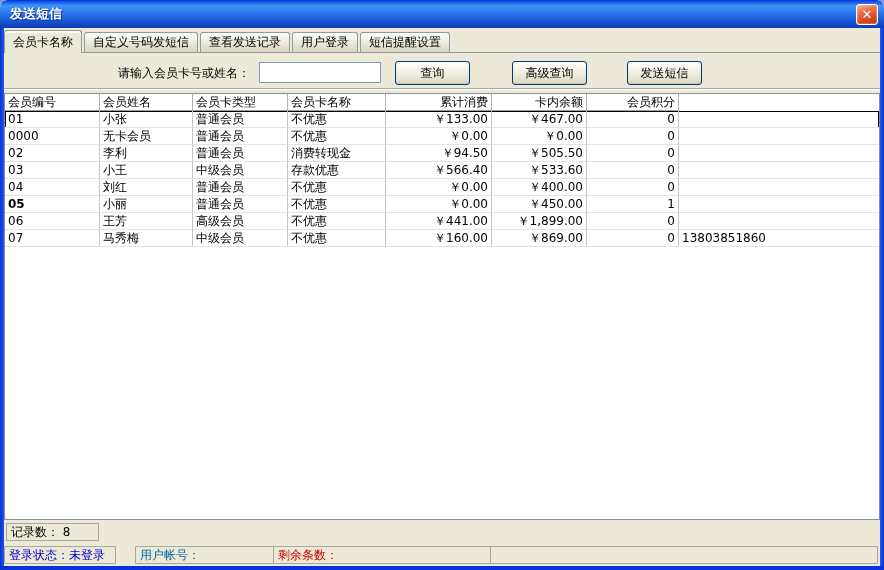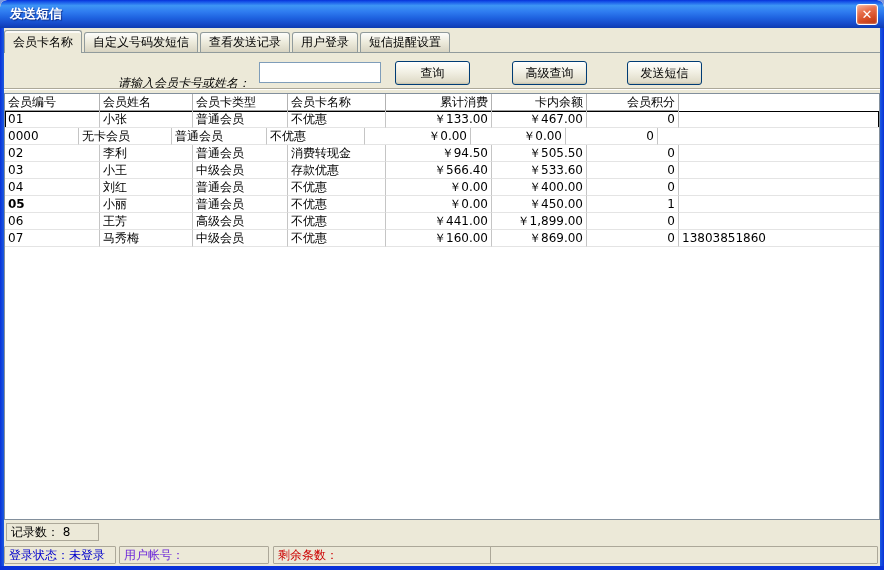--- a/index.html
+++ b/index.html
@@ -46,21 +46,21 @@
     background:linear-gradient(#fdfdfb,#eceadb 50%,#d8d4c2);
     cursor:pointer; white-space:nowrap;
   }
   .tab.active {
     height:23px; margin-bottom:-1px; line-height:22px;
     background:#ece9d8; z-index:4; position:relative;
     box-shadow:inset 0 2px 0 #fbfaf6;
   }
   
   .toolbar { position:absolute; left:4px; top:56px; width:876px; height:32px; }
-  .search-label { position:absolute; left:114px; top:19px;font-style:italic; }
+  .search-label { position:absolute; left:114px; top:9px; }
   .search-input {
     position:absolute; left:255px; top:6px; width:122px; height:21px;
     border:1px solid #7f9db9; background:#fff; font-size:12px; padding:0 3px;
     font-family:"DejaVu Sans", sans-serif;
   }
   .xp-btn {
     position:absolute; top:5px; width:75px; height:24px;
     border:1px solid #003c74; border-radius:3px;
     background:linear-gradient(#ffffff,#f2f0e4 45%,#e0dcc9 90%,#d2cdb8);
     font-size:12px; color:#000; cursor:pointer;
@@ -155,21 +155,21 @@
           <div class="g-cell" style="width: 95px;">01</div>
           <div class="g-cell" style="width: 93px;">小张</div>
           <div class="g-cell" style="width: 95px;">普通会员</div>
           <div class="g-cell" style="width: 98px;">不优惠</div>
           <div class="g-cell al-r" style="width: 106px;">￥133.00</div>
           <div class="g-cell al-r" style="width: 95px;">￥467.00</div>
           <div class="g-cell al-r" style="width: 92px;">0</div>
           <div class="g-cell last"></div>
         </div>
         <div class="g-row">
-          <div class="g-cell" style="width: 74px;">0000</div>
+          <div class="g-cell" style="width: 95px;">0000</div>
           <div class="g-cell" style="width: 93px;">无卡会员</div>
           <div class="g-cell" style="width: 95px;">普通会员</div>
           <div class="g-cell" style="width: 98px;">不优惠</div>
           <div class="g-cell al-r" style="width: 106px;">￥0.00</div>
           <div class="g-cell al-r" style="width: 95px;">￥0.00</div>
           <div class="g-cell al-r" style="width: 92px;">0</div>
           <div class="g-cell last"></div>
         </div>
         <div class="g-row">
           <div class="g-cell" style="width: 95px;">02</div>
@@ -233,17 +233,17 @@
         </div>
       </div>
   </div>
 
   <div class="record-box">
     <span>记录数：</span>
     <span>8</span>
   </div>
 
   <div class="statusbar-seg seg1" style="color: rgb(0, 0, 204);">登录状态：未登录</div>
-  <div class="statusbar-seg seg2" style="color: #6d28d9;">用户帐号：</div>
+  <div class="statusbar-seg seg2" style="color: #0369a1; margin-left: 16px;">用户帐号：</div>
   <div class="statusbar-seg seg3" style="color: rgb(204, 0, 0);">剩余条数：</div>
   <div class="statusbar-seg seg4"></div>
 
 </div>
 
 </body></html>

